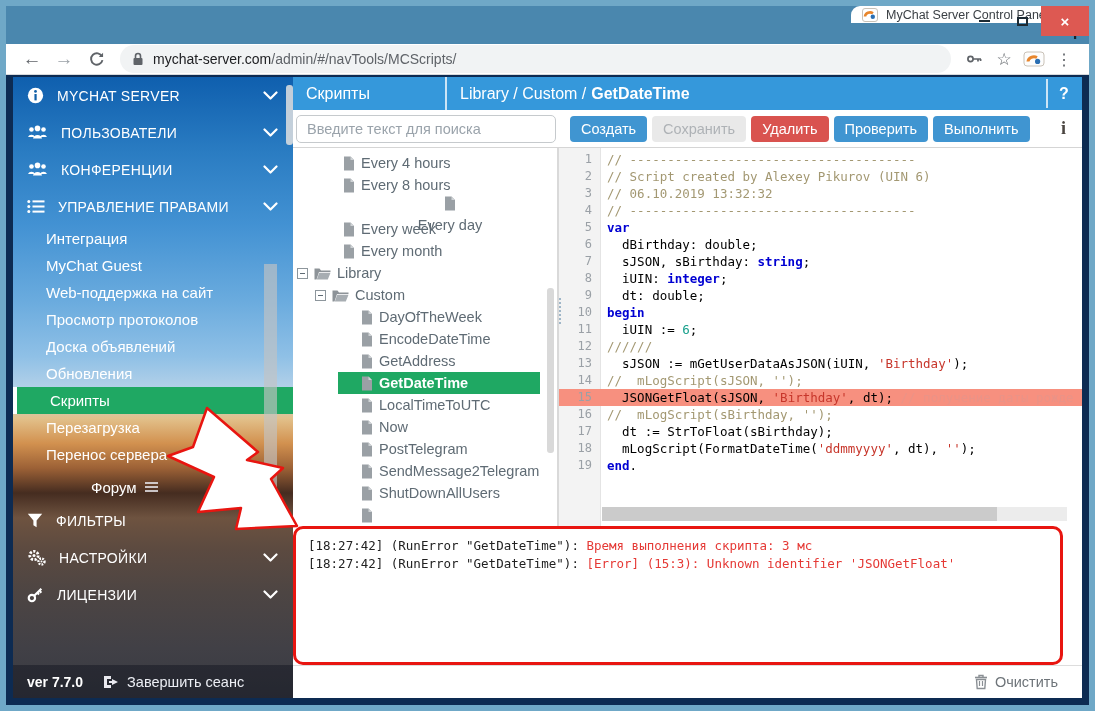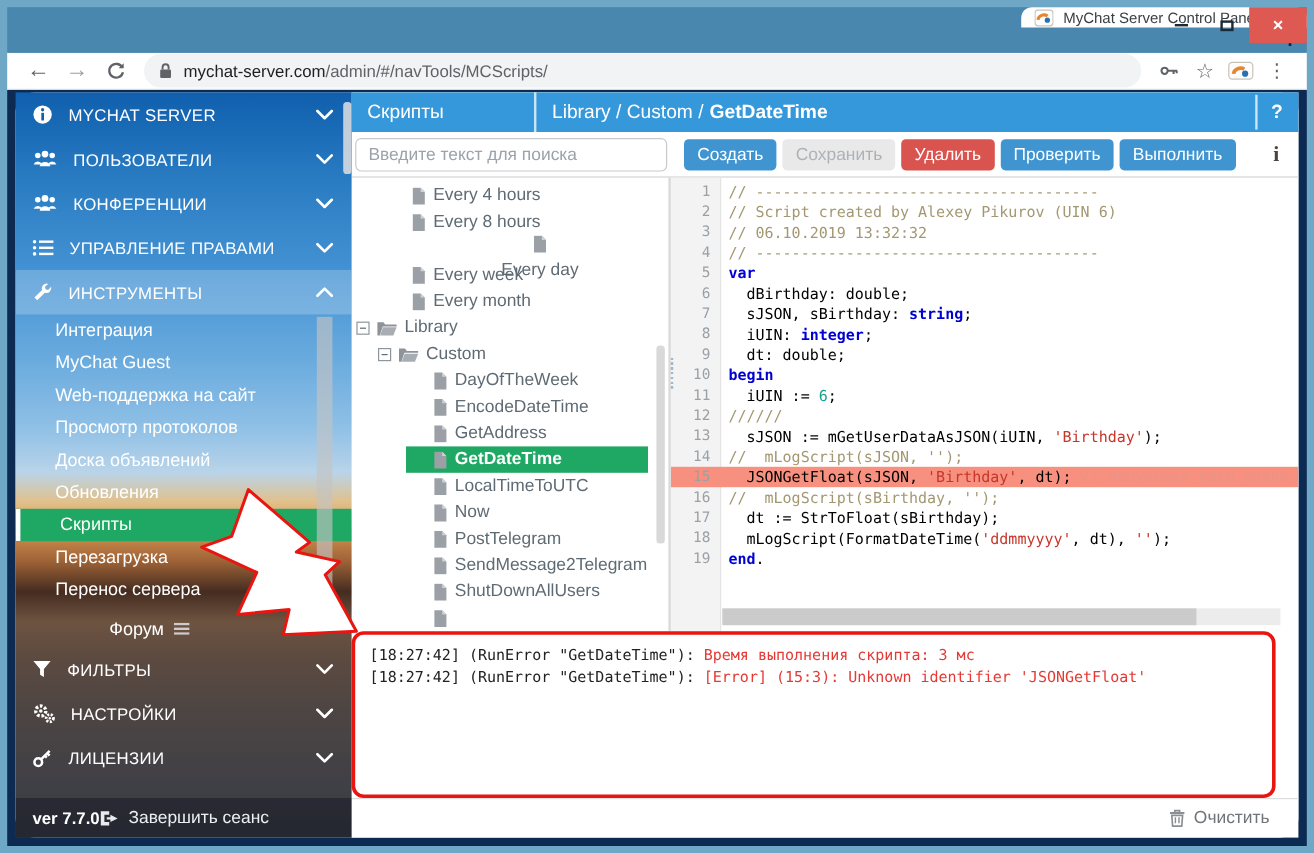--- a/index.html
+++ b/index.html
@@ -26,34 +26,34 @@
   .back { color:#5f6368; } .fwd { color:#9aa0a6; }
   .refresh { width:32px; display:flex; justify-content:center; }
   .urlbar { flex:1; height:28px; background:#f1f3f4; border-radius:14px; display:flex; align-items:center; padding:0 12px; margin:0 8px; }
   .url-host { font-size:14px; color:#202124; margin-left:9px; }
   .url-path { font-size:14px; color:#5f6368; }
   .chrome-icon { width:30px; display:flex; justify-content:center; align-items:center; color:#5f6368; }
   .star { font-size:17px; } .kebab { font-size:16px; letter-spacing:0; }
 
   
   .app { flex:1; background:var(--navy,#0d2b52); padding:2px 7px 7px 7px; display:flex; }
-  .app-inner { flex:1; display:flex; background:#fff;border-radius:16px; }
+  .app-inner { flex:1; display:flex; background:#fff; }
 
   
   .sidebar { position:relative; width:280px; flex:0 0 280px; color:#fff; display:flex; flex-direction:column; overflow:hidden;
     background:linear-gradient(180deg,#0f5fae 0%,#2a7cc2 12%,#4392d3 24%,#6aabde 36%,#8fc0e6 45%,#b9d4e9 51%,#e2c08a 55%,#d2914f 59%,#9c6136 63%,#452c20 67%,#6e5340 71%,#5c4a40 76%,#4d4543 83%,#414046 92%,#383a42 100%); }
   .nav-item { height:37px; display:flex; align-items:center; padding:0 15px 0 14px; gap:13px; }
   .nav-item.active { background:rgba(255,255,255,0.22); }
   .nav-label { flex:1; font-size:14px; letter-spacing:.3px; white-space:nowrap; }
   .chev { display:flex; }
   .submenu-item { height:27px; display:flex; align-items:center; padding-left:33px; font-size:15px; white-space:nowrap; }
   .submenu-item.active { background:var(--green,#1fa863); box-shadow:inset 4px 0 0 #fff; padding-left:37px; }
   .forum-row { height:26px; margin-top:6px; display:flex; align-items:center; padding-left:78px; font-size:15px; gap:8px; }
   .sb-spacer { flex:1; }
-  .version-bar { height:33px; background:rgba(4,6,16,0.35); display:flex; align-items:center; padding:0 14px; }
+  .version-bar { height:33px; background:rgba(4,6,16,0.35); display:flex; align-items:center; padding:0 14px; gap:20px; }
   .ver { font-weight:bold; font-size:14px; }
   .logout { display:flex; align-items:center; gap:8px; font-size:14.5px; color:#eceef4; }
   .sb-scroll-outer { position:absolute; right:0; top:8px; width:7px; height:60px; background:rgba(225,225,225,0.85); border-radius:3px; }
   .sb-scroll-sub { position:absolute; right:16px; top:187px; width:13px; height:250px; background:rgba(195,195,195,0.65); }
 
   
   .main { flex:1; display:flex; flex-direction:column; background:#fff; min-width:0; }
   .hdr { height:33px; background:var(--header-blue,#3598db); display:flex; align-items:center; color:#fff; }
   .hdr-section { width:152px; flex:0 0 152px; padding-left:13px; font-size:16px; }
   .hdr-bc { flex:1; padding-left:13px; font-size:16px; border-left:2px solid rgba(255,255,255,0.75); height:100%; display:flex; align-items:center; }
@@ -240,33 +240,20 @@
                     <rect x="5.5" y="11.6" width="12" height="2" fill="#fff"></rect>
                   </svg>
                 </span>
                 <span class="nav-label">УПРАВЛЕНИЕ ПРАВАМИ</span>
                 <span class="chev">
                   <svg width="15" height="9" viewBox="0 0 15 9">
                     <polyline points="1.5,1.5 7.5,7.5 13.5,1.5" fill="none" stroke="#fff" stroke-width="2.2" stroke-linecap="round" stroke-linejoin="round"></polyline>
                   </svg>
                 </span>
               </div>
-              <div class="nav-item active">
-                <span class="icn" style="display: flex;">
-                  <svg width="17" height="17" viewBox="0 0 16 16">
-                    <path d="M11.2 1.2a3.8 3.8 0 0 0-3.6 5L1.6 12.2 3.8 14.4l6-6a3.8 3.8 0 0 0 4.9-4.6L12.3 6.2l-1.9-.5-.5-1.9 2.4-2.3z" fill="#fff"></path>
-                  </svg>
-                </span>
-                <span class="nav-label">ИНСТРУМЕНТЫ</span>
-                <span class="chev">
-                  <svg width="15" height="9" viewBox="0 0 15 9">
-                    <polyline points="1.5,7.5 7.5,1.5 13.5,7.5" fill="none" stroke="#fff" stroke-width="2.2" stroke-linecap="round" stroke-linejoin="round"></polyline>
-                  </svg>
-                </span>
-              </div>
             </div>
           <div id="nav-sub">
               <div class="submenu-item">Интеграция</div>
               <div class="submenu-item">MyChat Guest</div>
               <div class="submenu-item">Web-поддержка на сайт</div>
               <div class="submenu-item">Просмотр протоколов</div>
               <div class="submenu-item">Доска объявлений</div>
               <div class="submenu-item">Обновления</div>
               <div class="submenu-item active">Скрипты</div>
               <div class="submenu-item">Перезагрузка</div>

